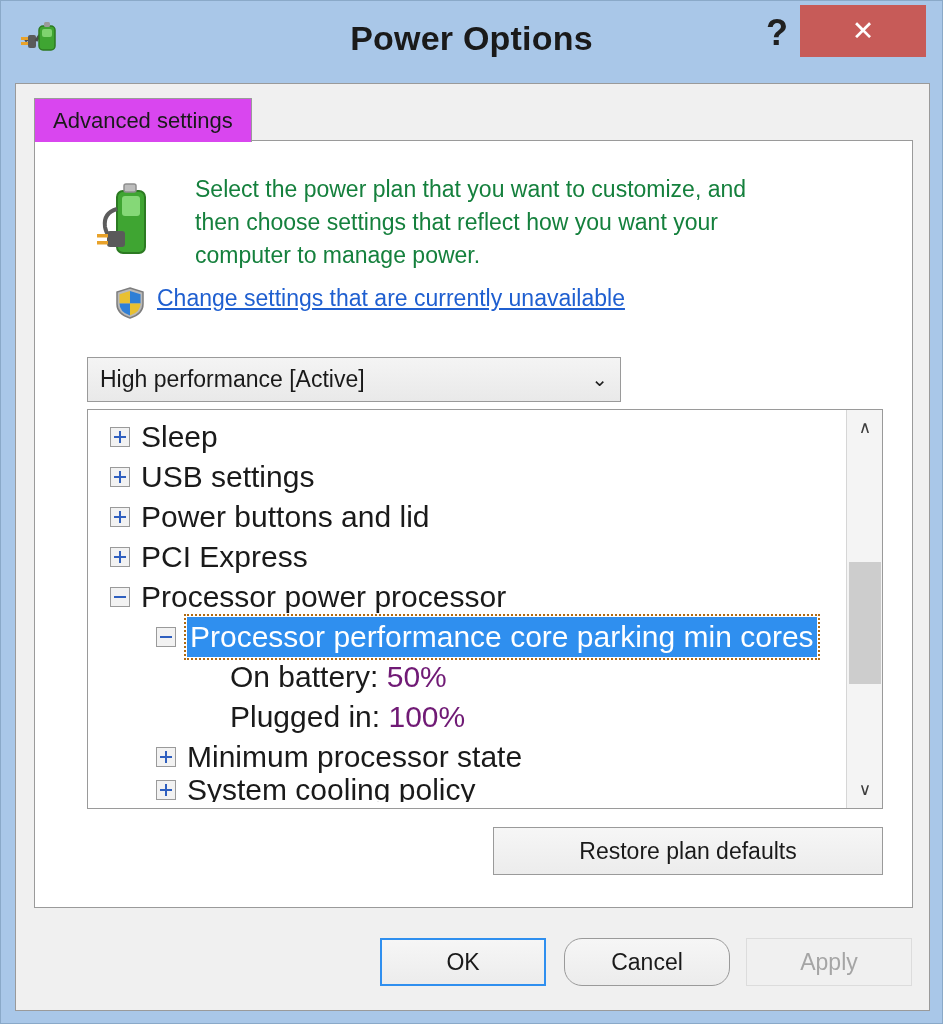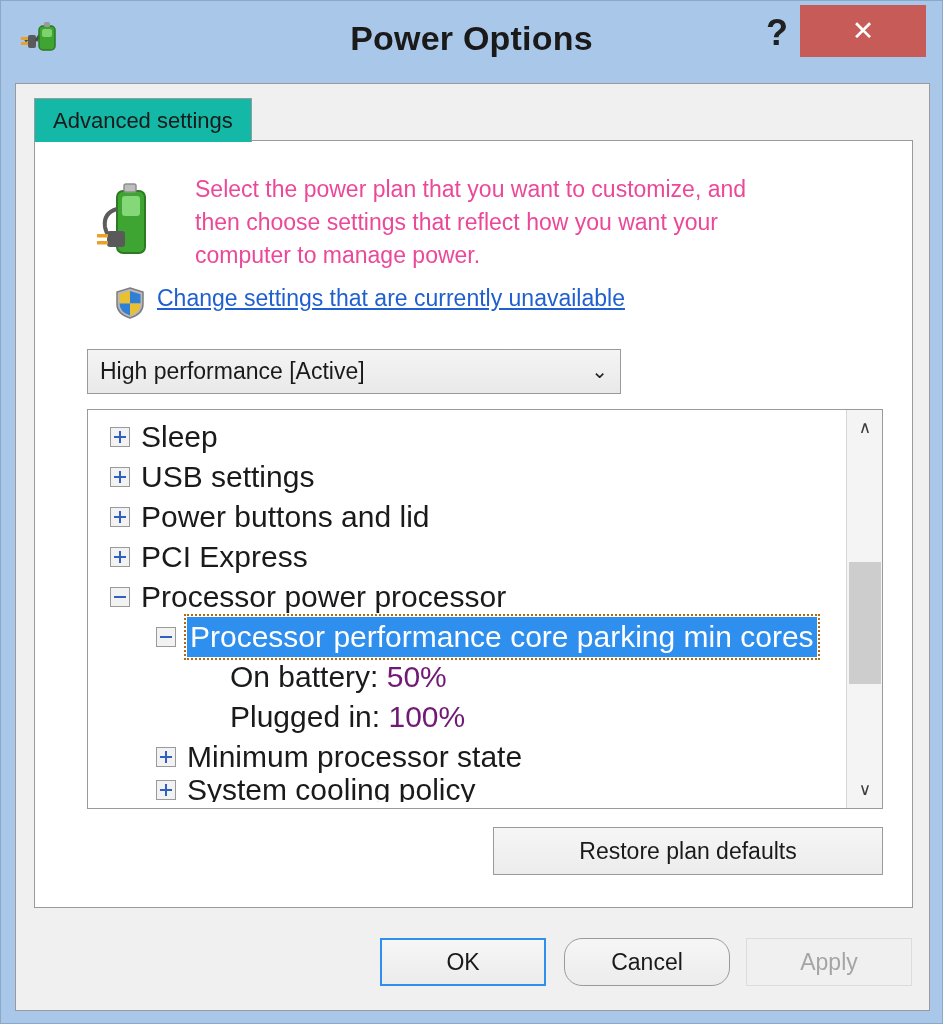--- a/index.html
+++ b/index.html
@@ -95,21 +95,21 @@
     height: 44px;
   }
   .tab {
     position: relative;
     display: inline-block;
     height: 44px;
     padding: 0 18px;
     line-height: 44px;
     font-size: 22px;
     color: #1a1a1a;
-    background: #14b8a6;
+    background: #d946ef;
     border: 1px solid #9a9a9a;
     border-bottom: none;
     cursor: pointer;
     z-index: 3;
   }
 
   
   .tabpanel {
     position: absolute;
     left: 18px;
@@ -131,21 +131,21 @@
     position: absolute;
     left: 0;
     top: 6px;
     width: 72px;
     height: 82px;
   }
   .intro-text {
     margin-left: 104px;
     font-size: 23px;
     line-height: 33px;
-    color: #ec4899;
+    color: #15803d;
   }
   .intro-text div { white-space: nowrap; }
 
   
   .uac-row {
     position: absolute;
     left: 56px;
     top: 144px;
     height: 36px;
   }
@@ -164,21 +164,21 @@
     color: #1f5fd0;
     text-decoration: underline;
     white-space: nowrap;
     cursor: pointer;
   }
 
   
   .plan-select {
     position: absolute;
     left: 52px;
-    top: 208px;
+    top: 216px;
     width: 534px;
     height: 45px;
     background: linear-gradient(#f4f4f4, #e9e9e9);
     border: 1px solid #9a9a9a;
     cursor: pointer;
   }
   .plan-select .value {
     position: absolute;
     left: 12px;
     top: 0;

